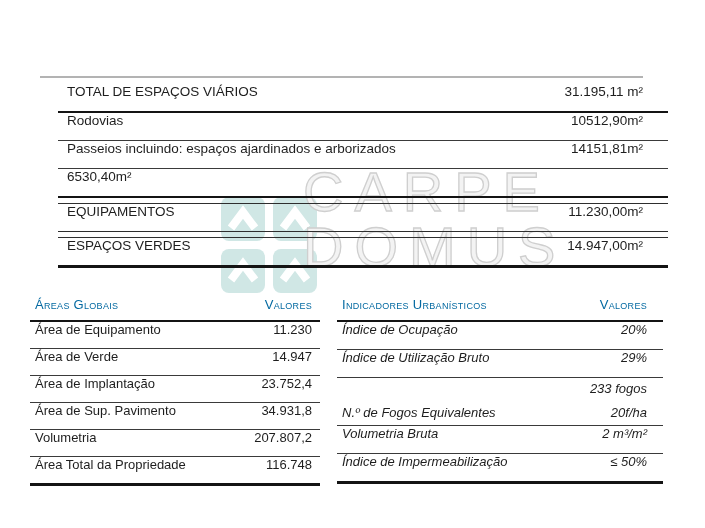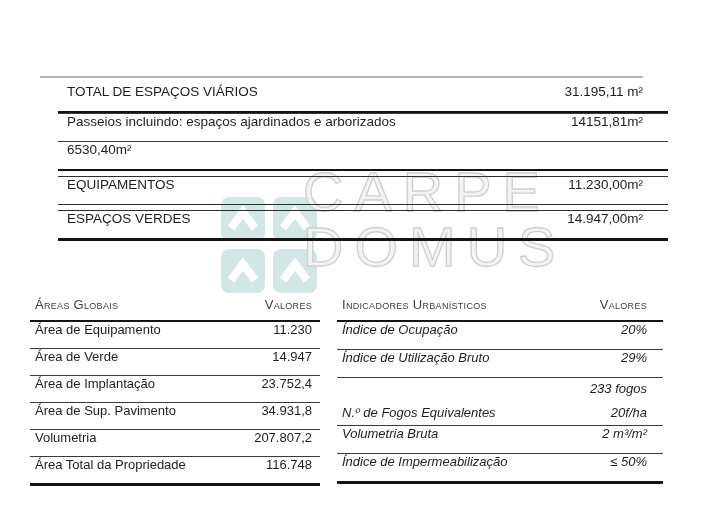--- a/index.html
+++ b/index.html
@@ -47,21 +47,21 @@
   .tbl-areas .row.data { height:26px; padding:0 8px 0 5px; }
 
   .tbl-indic { left:337px; top:297px; width:326px; font-size:13px; }
   .tbl-indic .hdr { height:23px; padding:0 16px 0 5px; }
   .tbl-indic .row.data { height:27px; padding:0 16px 0 5px; font-style:italic; }
   .tbl-indic .row.data.tall { height:47px; align-items:flex-end; }
   .tbl-indic .row.tall .lbl { padding-bottom:5px; }
   .val2 { display:flex; flex-direction:column; align-items:flex-end; justify-content:space-between;
           height:100%; padding:3px 0 5px; box-sizing:border-box;margin-top:48px; }
 
-  .hdr { font-variant:small-caps; letter-spacing:0.3px; color:#404040;gap:11px; }
+  .hdr { font-variant:small-caps; letter-spacing:0.3px; color:#0369a1;gap:11px; }
 </style>
 </head>
 <body>
 
 <div class="page">
 
   <div class="top-rule"></div>
 
   <div class="watermark">
     <svg class="wm-logo" width="96" height="96" viewBox="0 0 96 96">
@@ -81,20 +81,24 @@
     <div class="wm-word wm-word2">DOMUS</div>
     <div class="wm-word wm-word1">CARPE</div>
   </div>
 
   <div class="tbl tbl-espacos">
     <div class="row">
       <span class="lbl">TOTAL DE ESPAÇOS VIÁRIOS</span>
       <span class="val">31.195,11 m²</span>
     </div>
     <div class="rule thick"></div>
+    <div class="row">
+      <span class="lbl">Rodovias</span>
+      <span class="val">10512,90m²</span>
+    </div>
     <div class="rule thin"></div>
     <div class="row">
       <span class="lbl">Passeios incluindo: espaços ajardinados e arborizados</span>
       <span class="val">14151,81m²</span>
     </div>
     <div class="rule thin"></div>
     <div class="row">
       <span class="val">6530,40m²</span>
     </div>
     <div class="rule dblA"></div>

